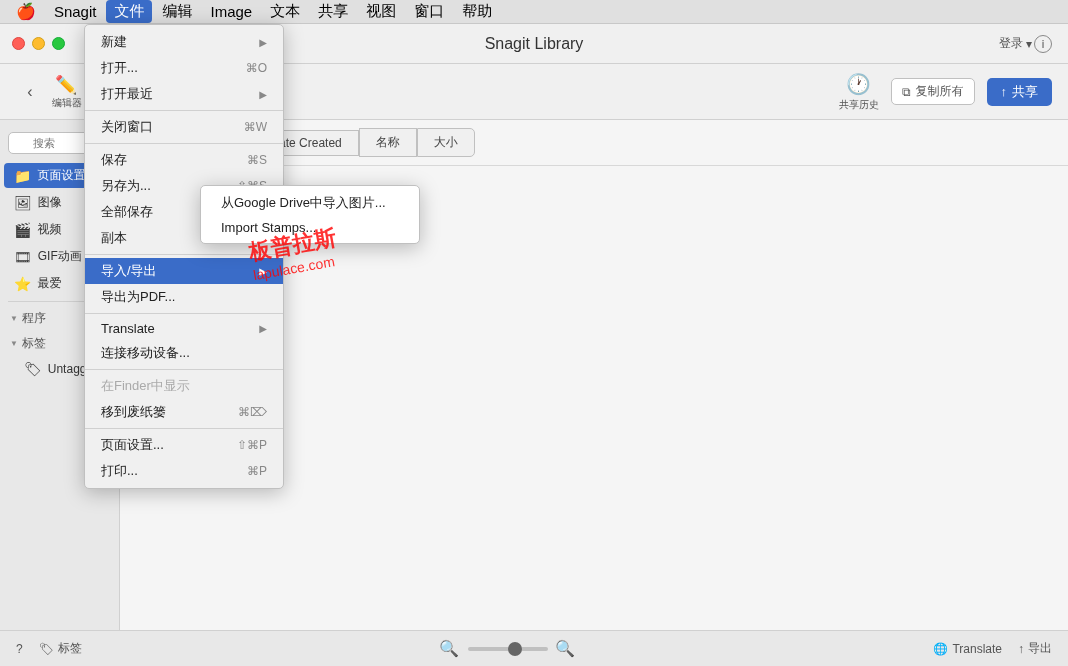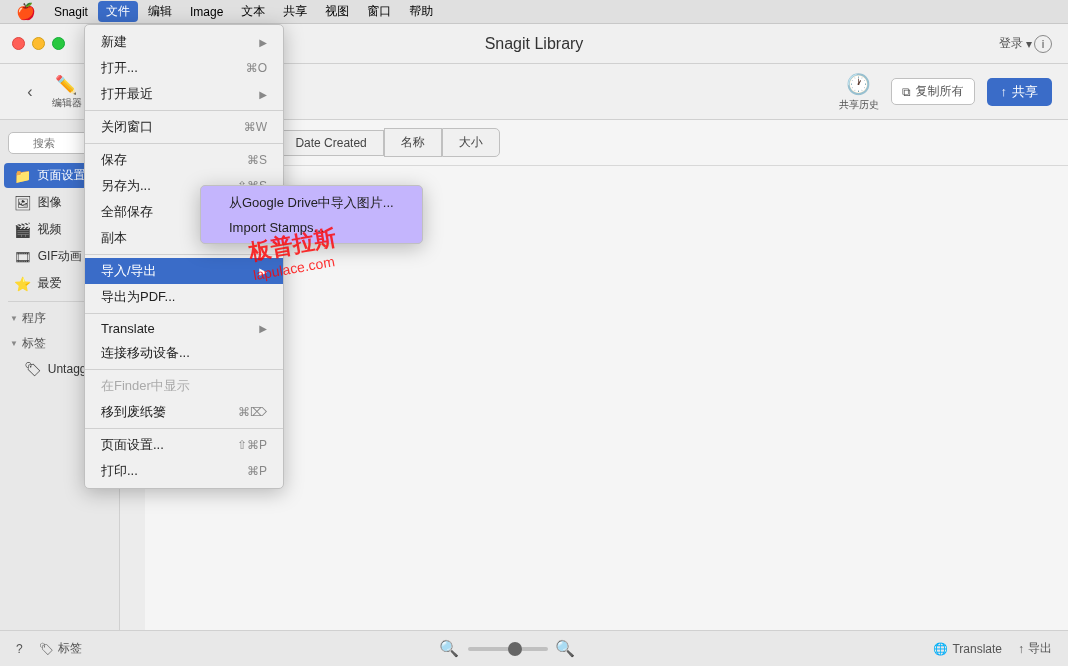--- a/index.html
+++ b/index.html
@@ -26,21 +26,21 @@
       z-index: 100;
       border-bottom: 1px solid #c8c8c8;
     }
     .menubar-apple {
       font-size: 16px;
       padding: 0 8px;
       cursor: default;
     }
     .menubar-item {
       padding: 2px 8px;
-      font-size: 12px;
+      font-size: 15px;
       border-radius: 4px;
       cursor: default;
     }
     .menubar-item.active {
       background: #3a6cc8;
       color: white;
     }
 
     
     .titlebar {
@@ -187,21 +187,20 @@
       cursor: pointer;
       display: flex;
       align-items: center;
       gap: 5px;
     }
 
     
     .main {
       display: flex;
       height: calc(666px - 24px - 40px - 56px - 36px);
-      gap: 25px;
     }
 
     
     .sidebar {
       width: 120px;
       background: #e8e8e8;
       border-right: 1px solid #d0d0d0;
       display: flex;
       flex-direction: column;
       padding: 8px 0;
@@ -361,26 +360,26 @@
     }
 
     
     .submenu-container {
       position: absolute;
       left: 200px;
       top: 185px;
       z-index: 201;
     }
     .submenu {
-      background: #c4b5fd;
+      background: #ffffff;
       border: 1px solid #c0c0c0;
       border-radius: 5px;
       box-shadow: 0 4px 20px rgba(0,0,0,0.25);
       min-width: 220px;
-      padding: 4px 12px;
+      padding: 4px 4px;
     }
 
     
     .watermark {
       position: absolute;
       top: 230px;
       left: 250px;
       z-index: 300;
       pointer-events: none;
       transform: rotate(-10deg);

